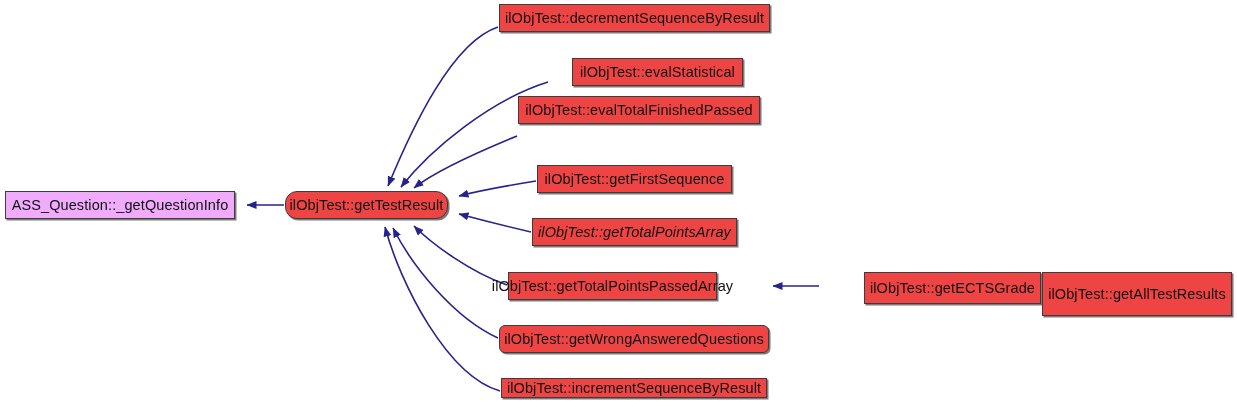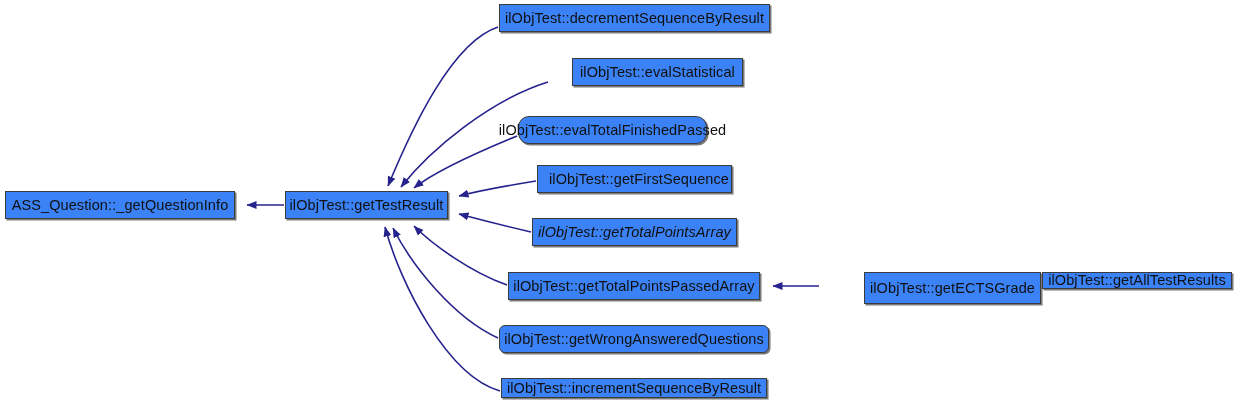--- a/index.html
+++ b/index.html
@@ -23,31 +23,31 @@
     height: 413px;
     pointer-events: none;
   }
   .node {
     position: absolute;
     box-sizing: border-box;
     display: flex;
     align-items: center;
     justify-content: center;
     border: 1px solid #3c3c3c;
-    background: #3b82f6;
+    background: #ef4444;
     color: #101010;
     font-size: 14.5px;
     line-height: 1;
     white-space: nowrap;
     letter-spacing: 0.1px;
     box-shadow: 1.5px 1.5px 0 0 #7a7a7a;
     z-index: 2;
   }
   .node.highlight {
-    background: #3b82f6;
+    background: #f0abfc;
   }
   .node-label {
     padding: 0 2px;
     pointer-events: none;
   }
 </style>
 </head>
 <body>
 
 <div id="canvas">
@@ -81,47 +81,47 @@
       <path d="M 819 286 L 773 286"></path>
 
       <path d="M 1041 286 L 1009 286"></path>
     </g>
   </svg>
 
   <div id="nodes">
       <div class="node highlight" style="left: 5px; top: 191px; width: 230px; height: 28px;">
         <span class="node-label">ASS_Question::_getQuestionInfo</span>
       </div>
-      <div class="node" style="left: 285px; top: 191px; width: 163px; height: 28px;">
+      <div class="node" style="left: 285px; top: 191px; width: 163px; height: 28px; border-radius: 12px;">
         <span class="node-label">ilObjTest::getTestResult</span>
       </div>
       <div class="node" style="left: 499px; top: 4px; width: 271px; height: 28px;">
         <span class="node-label">ilObjTest::decrementSequenceByResult</span>
       </div>
       <div class="node" style="left: 572px; top: 58px; width: 171px; height: 28px;">
         <span class="node-label">ilObjTest::evalStatistical</span>
       </div>
-      <div class="node" style="left: 518px; top: 116px; width: 189px; height: 28px; border-radius: 11px;">
+      <div class="node" style="left: 518px; top: 96px; width: 242px; height: 28px;">
         <span class="node-label">ilObjTest::evalTotalFinishedPassed</span>
       </div>
-      <div class="node" style="left: 537px; top: 165px; width: 195px; height: 28px; justify-content: flex-end;">
+      <div class="node" style="left: 537px; top: 165px; width: 195px; height: 28px;">
         <span class="node-label">ilObjTest::getFirstSequence</span>
       </div>
       <div class="node" style="left: 532px; top: 218px; width: 205px; height: 28px; font-style: italic;">
         <span class="node-label">ilObjTest::getTotalPointsArray</span>
       </div>
-      <div class="node" style="left: 508px; top: 272px; width: 252px; height: 28px;">
+      <div class="node" style="left: 508px; top: 272px; width: 209px; height: 28px;">
         <span class="node-label">ilObjTest::getTotalPointsPassedArray</span>
       </div>
       <div class="node" style="left: 499px; top: 325px; width: 270px; height: 28px; border-radius: 6px;">
         <span class="node-label">ilObjTest::getWrongAnsweredQuestions</span>
       </div>
       <div class="node" style="left: 501px; top: 378px; width: 266px; height: 20px;">
         <span class="node-label">ilObjTest::incrementSequenceByResult</span>
       </div>
       <div class="node" style="left: 820px; top: 272px; width: 177px; height: 32px; margin-left: 44px;">
         <span class="node-label">ilObjTest::getECTSGrade</span>
       </div>
-      <div class="node" style="left: 1042px; top: 272px; width: 190px; height: 17px; text-align: center;">
+      <div class="node" style="left: 1042px; top: 272px; width: 190px; height: 44px; text-align: center;">
         <span class="node-label">ilObjTest::getAllTestResults</span>
       </div>
     </div>
 </div>
 
 </body></html>

